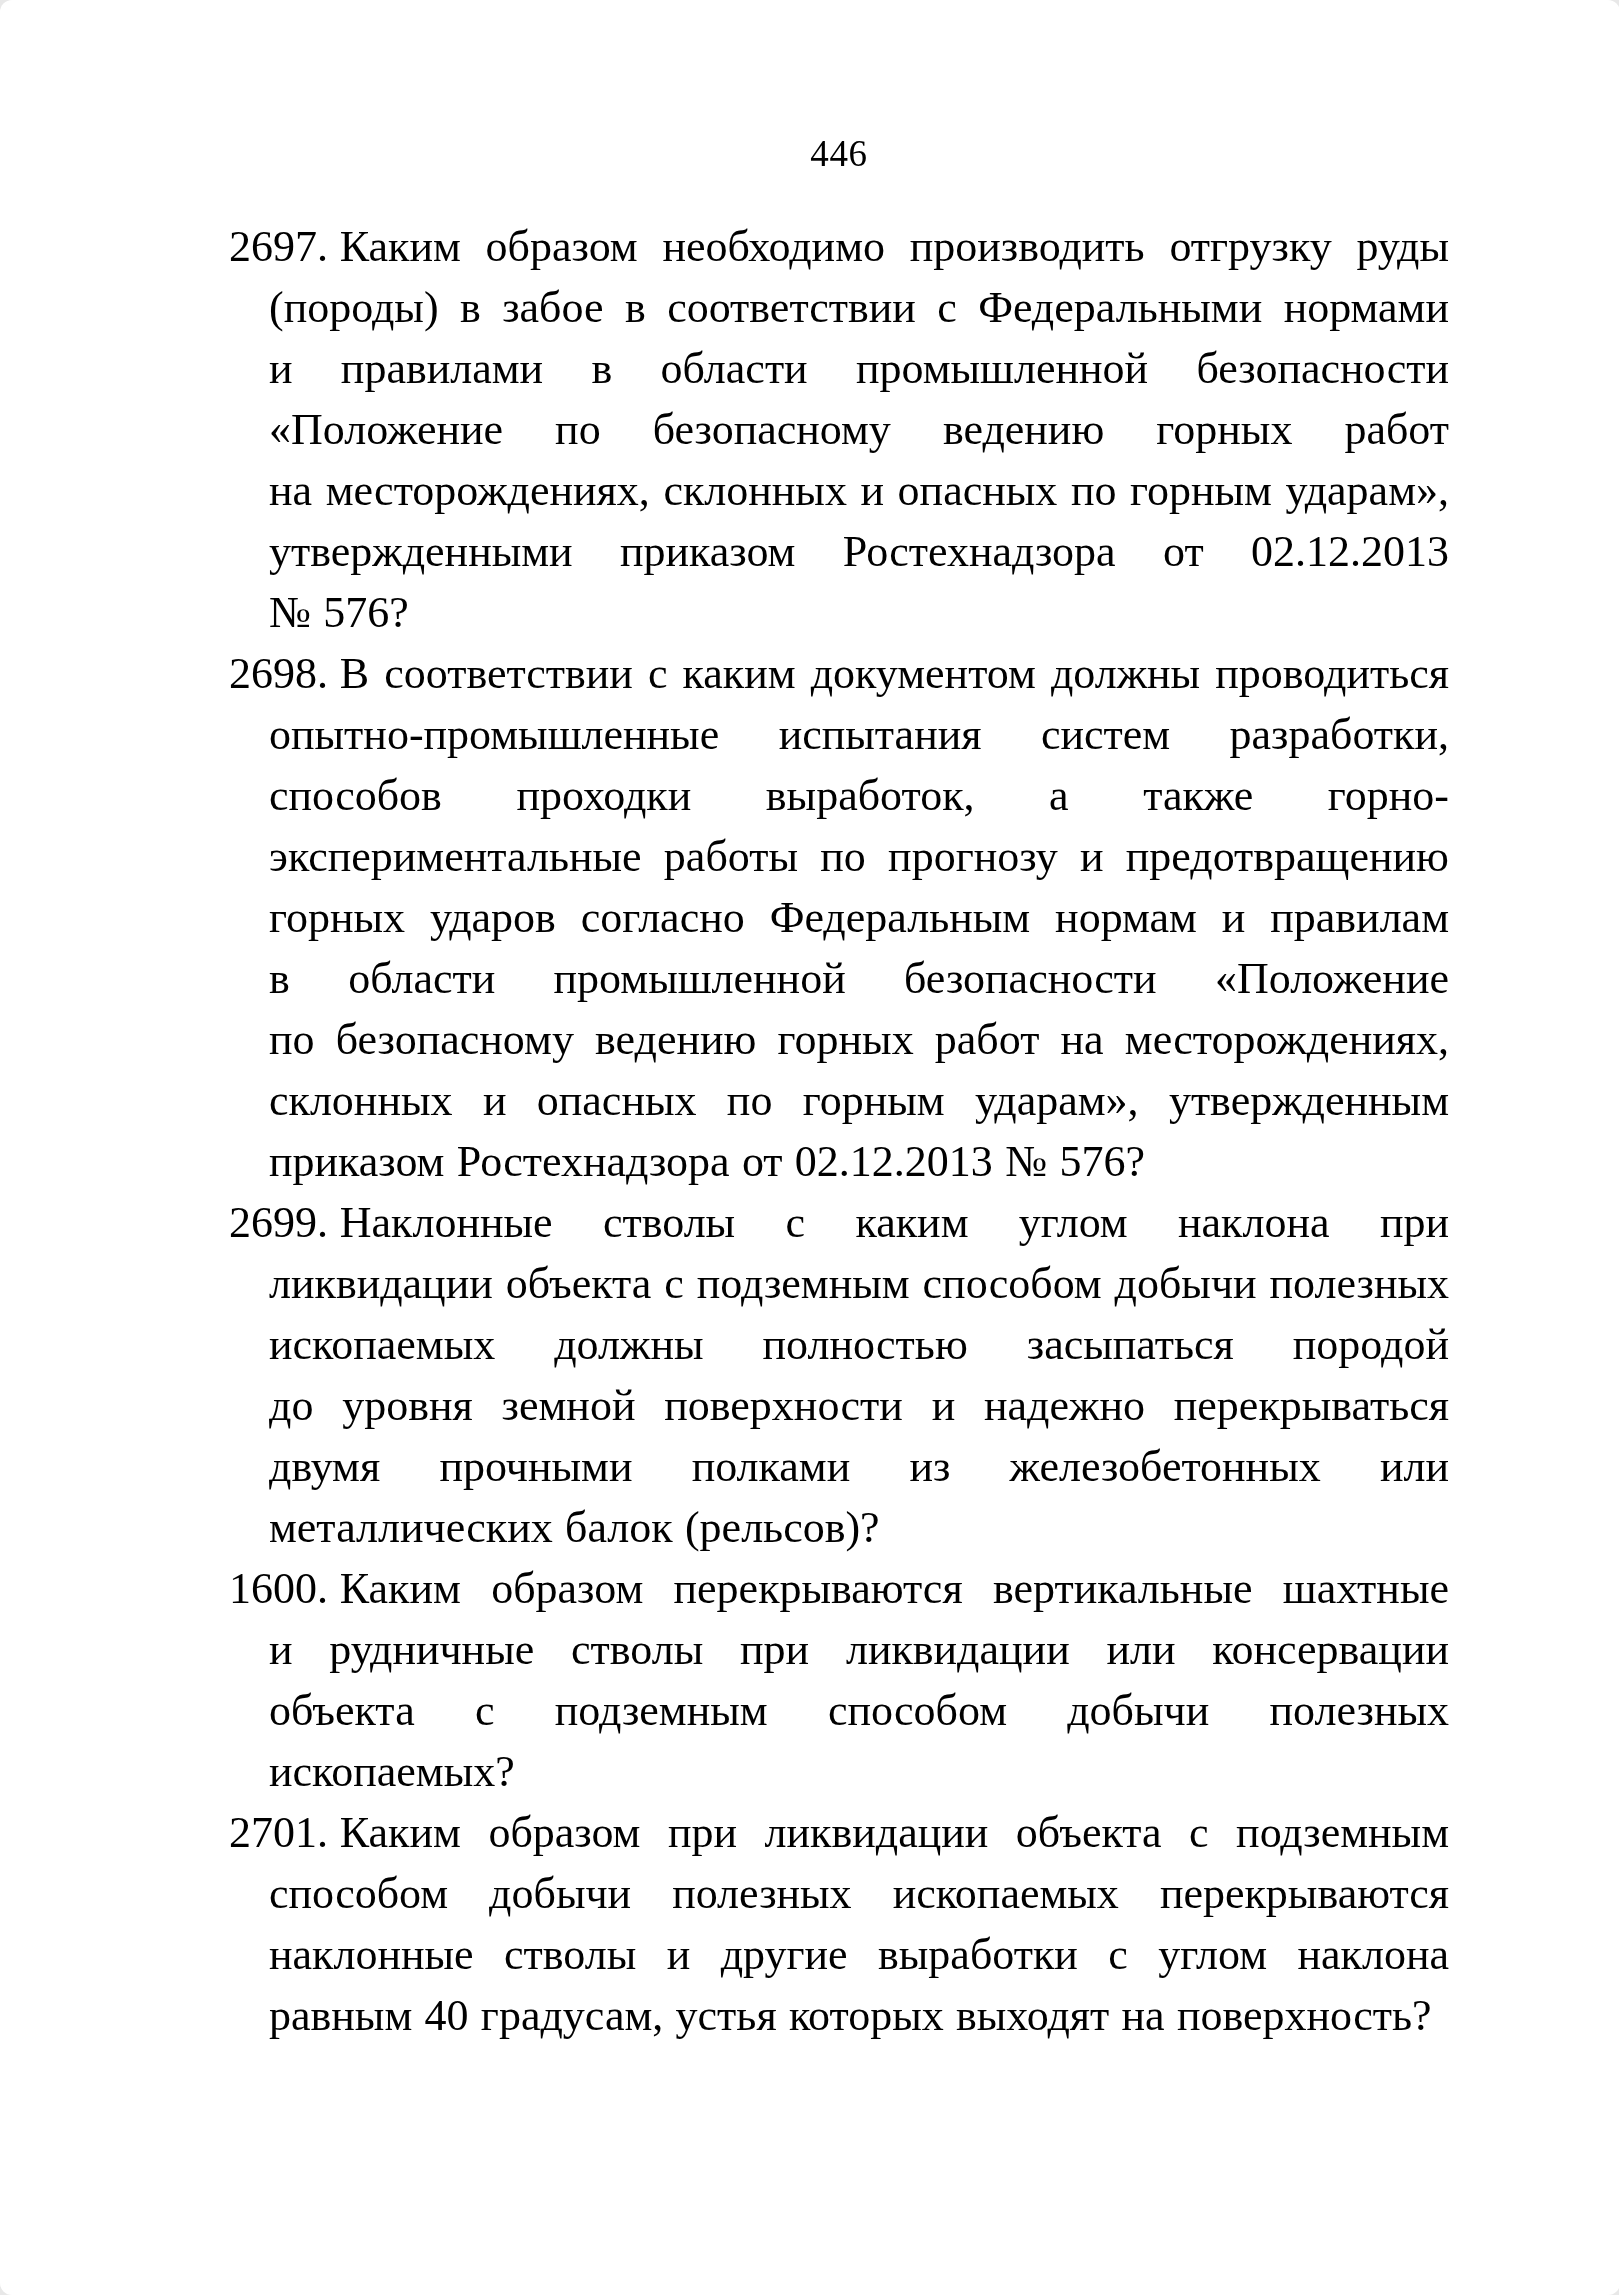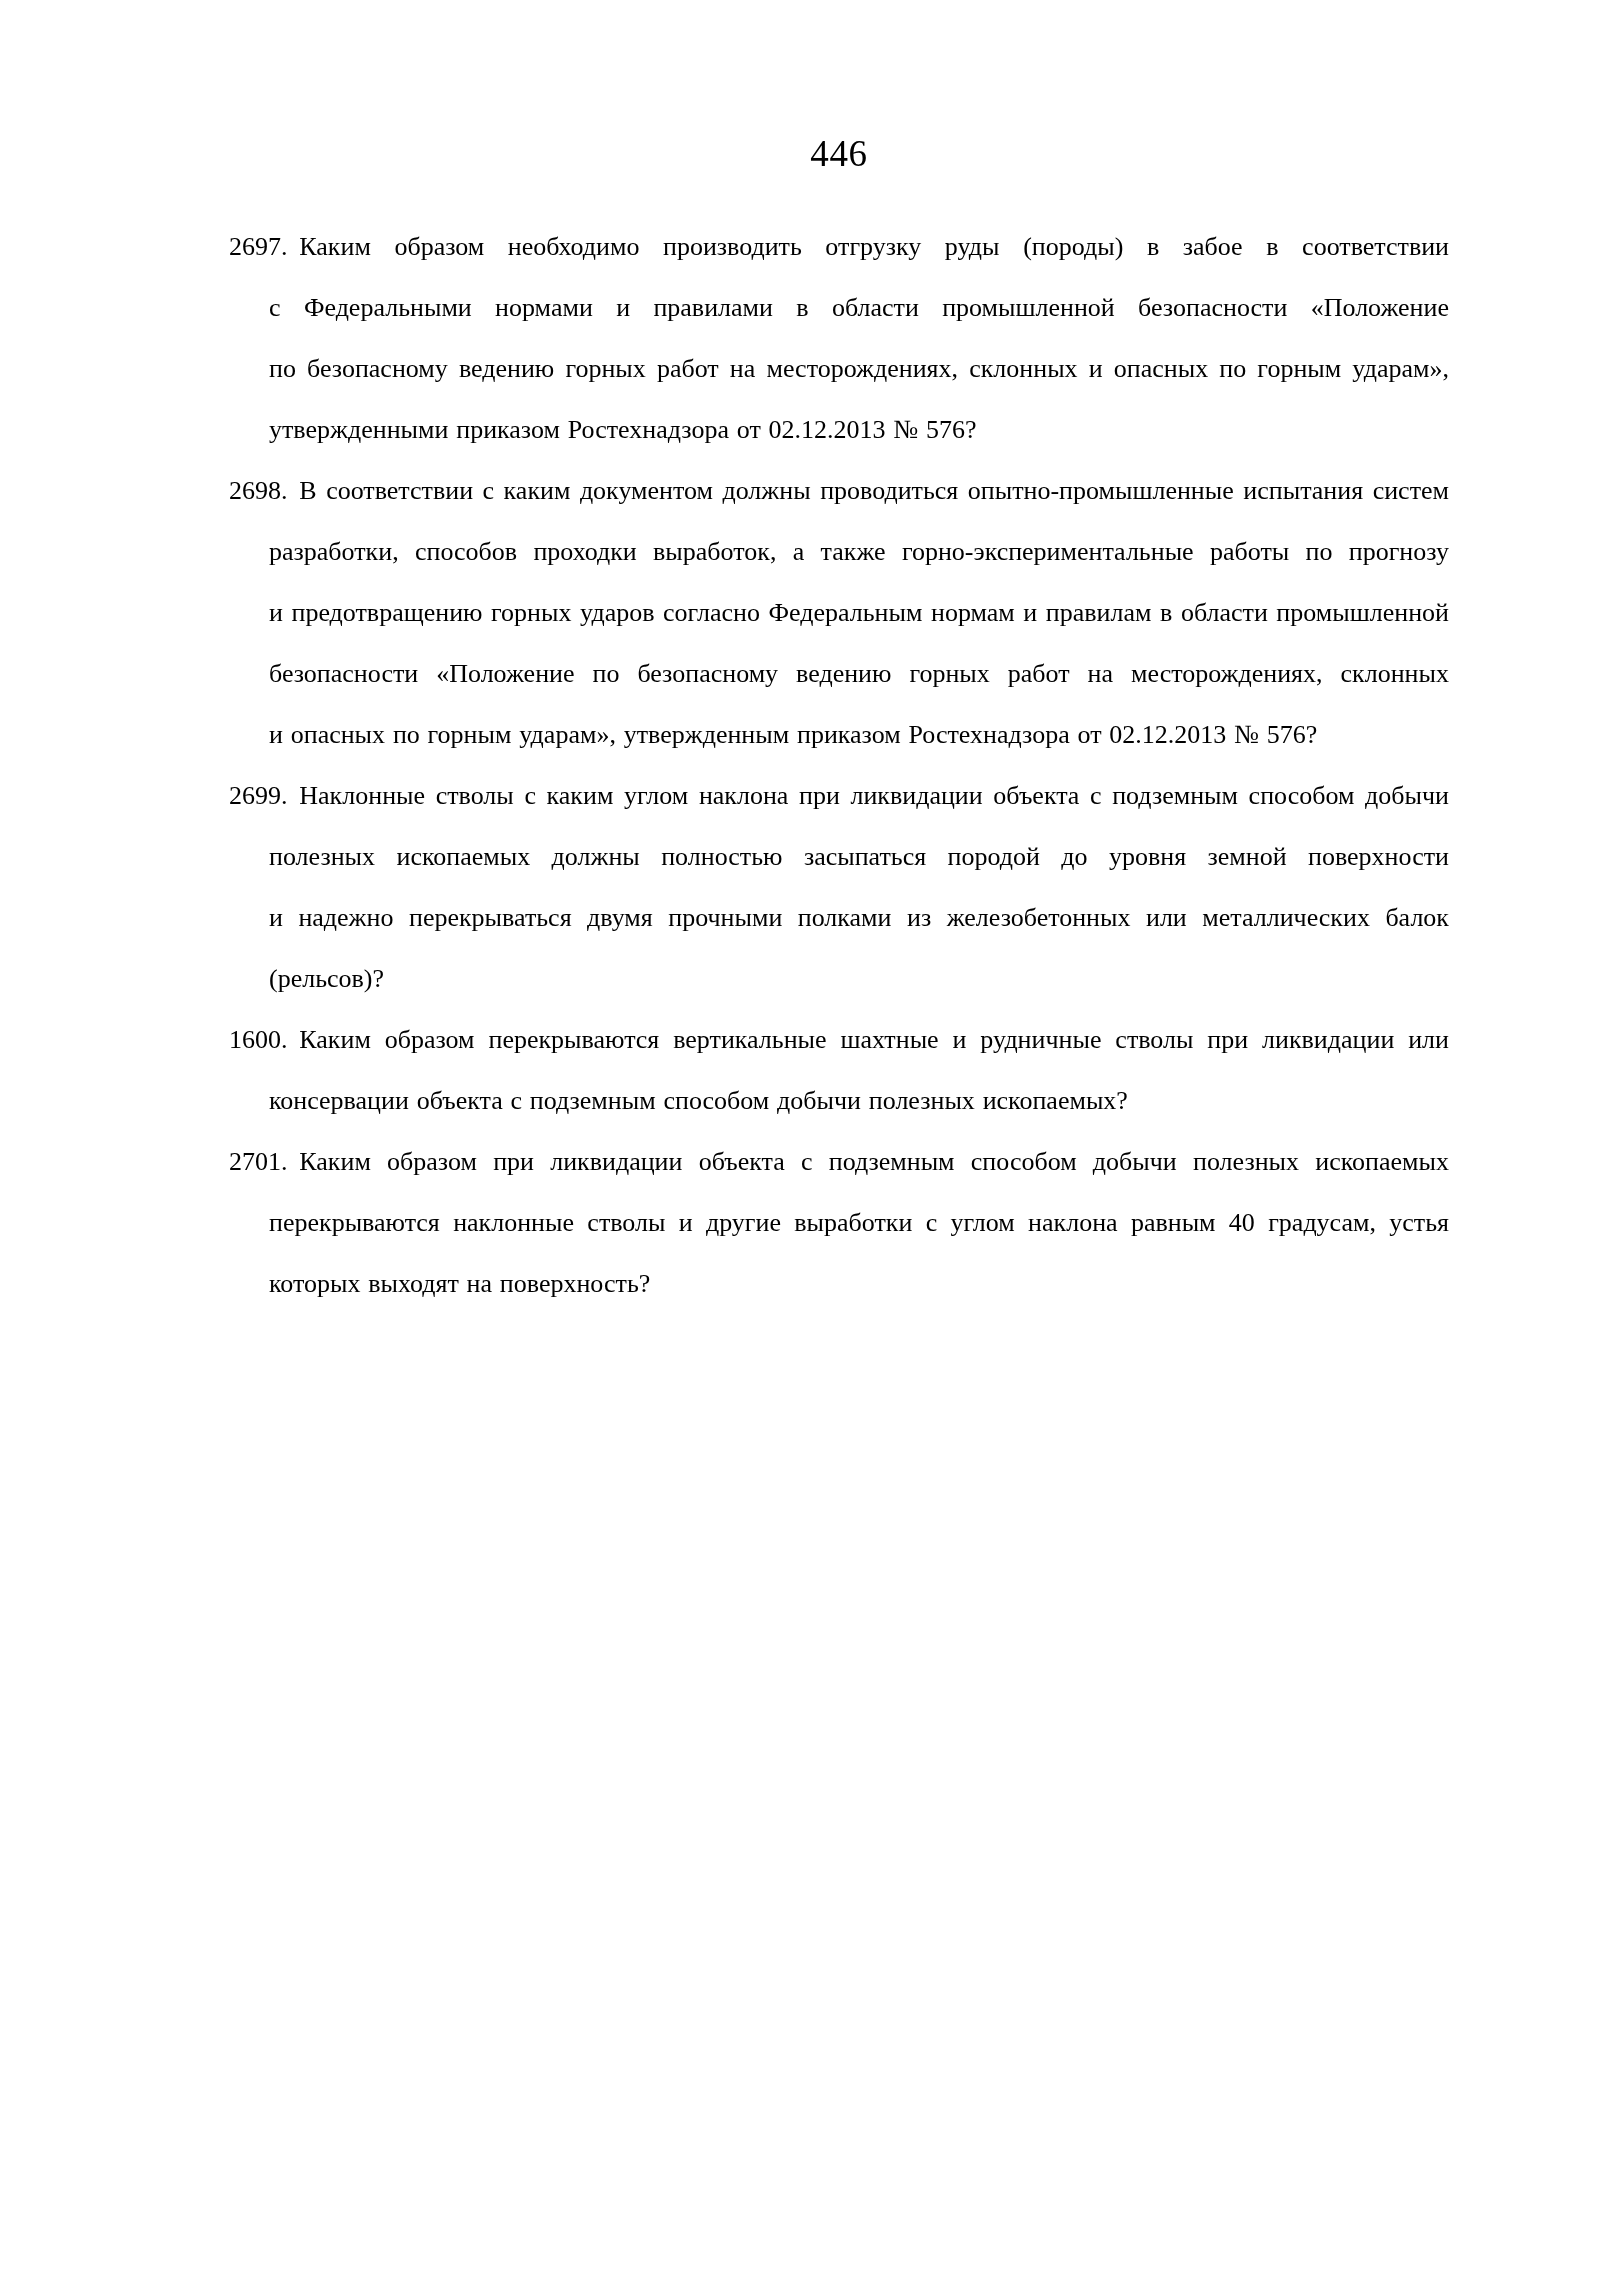--- a/index.html
+++ b/index.html
@@ -10,33 +10,34 @@
   .page {
     position: relative;
     width: 1620px;
     height: 2295px;
     margin: 0 auto;
     background: #ffffff;
     color: #000000;
     font-family: "Liberation Serif", "DejaVu Serif", serif;
     box-sizing: border-box;
     padding: 134px 171px 0 229px;
+    border-radius: 12px;
   }
   .page-number {
     text-align: center;
     font-size: 37px;
     line-height: 39px;
     letter-spacing: 0.7px;
   }
   .questions {
     margin-top: 43px;
   }
   .question {
     margin: 0;
-    font-size: 26px;
+    font-size: 44px;
     line-height: 61px;
     text-align: justify;
     padding-left: 40px;
     text-indent: -40px;
     word-spacing: 1.3px;
   }
   .qnum {
     margin-right: 11.8px;
   }
 </style>

